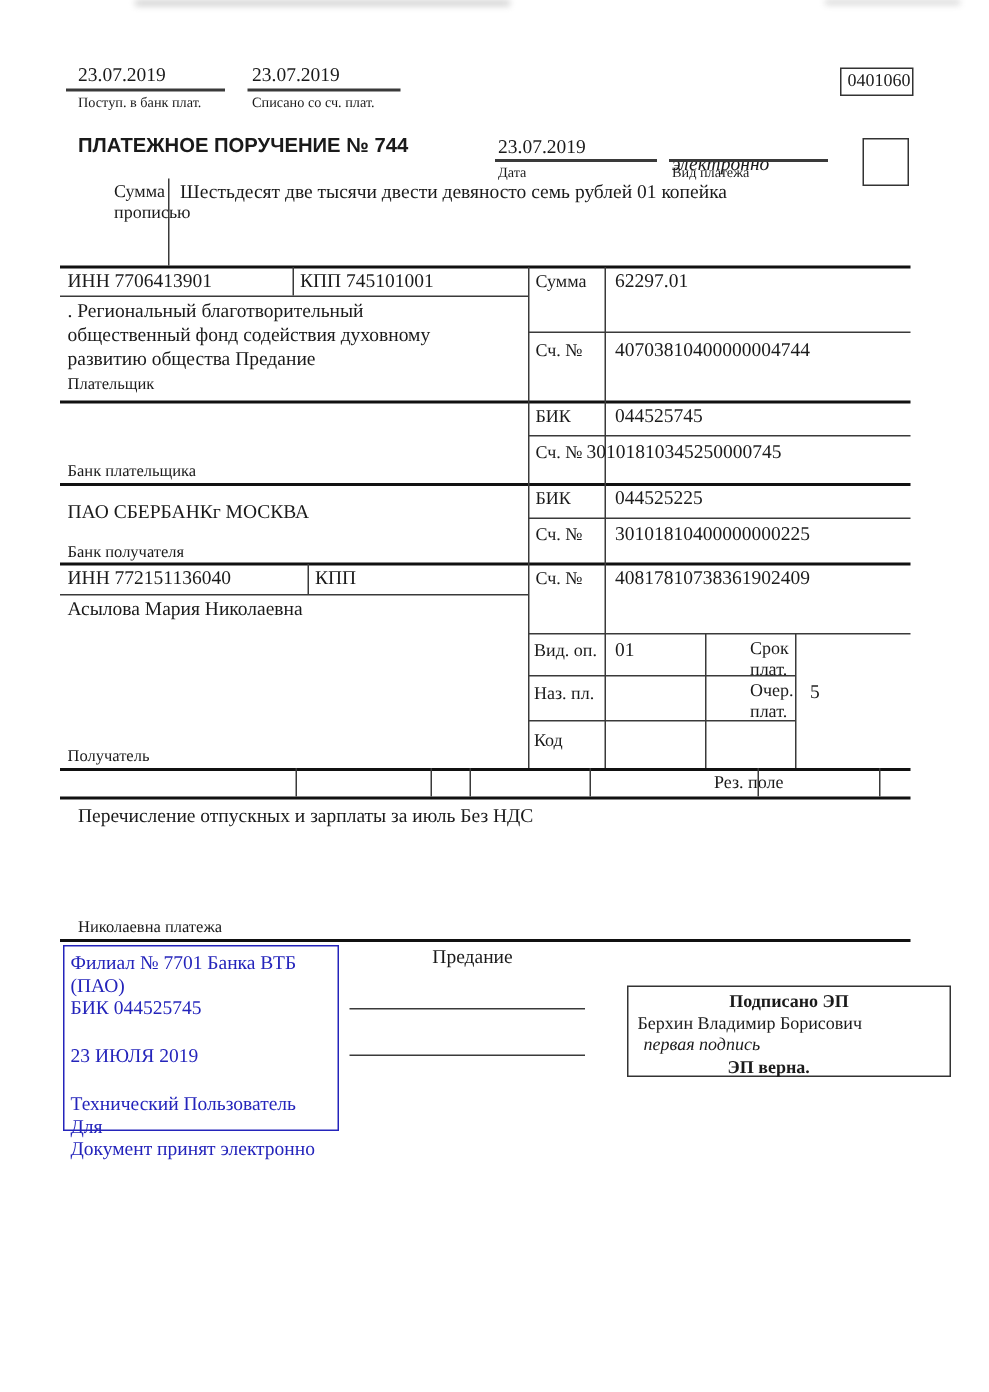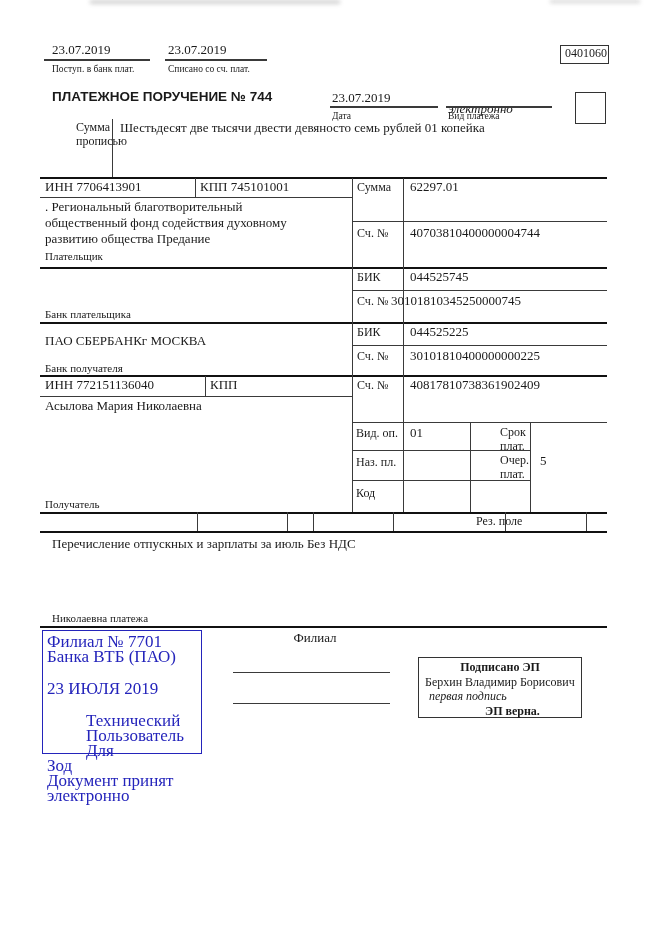--- a/index.html
+++ b/index.html
@@ -8,24 +8,24 @@
   .t{position:absolute;white-space:nowrap;font-size:13px;line-height:1.15;}
   .sm{font-size:9.5px;}
   .lbl{font-size:12px;}
   .wrap{white-space:normal;margin-left:24px;}
   .bold{font-weight:bold;}
   .hl{position:absolute;height:1px;background:#3a3a3a;}
   .hl2{position:absolute;height:2px;background:#111;}
   .vl{position:absolute;width:1px;background:#3a3a3a;}
   .box{position:absolute;border:1.5px solid #333;background:#fff;}
   .title{font-family:"Liberation Sans",sans-serif;font-weight:bold;font-size:13.5px;}
-  .stamp{position:absolute;left:42px;top:630px;width:160px;height:124px;
-         border:1.5px solid #2424bb;color:#2424bb;font-size:17px;line-height:15px;
+  .stamp{position:absolute;left:42px;top:630px;width:184px;height:124px;
+         border:1.5px solid #2424bb;color:#2424bb;font-size:13px;line-height:15px;
          padding:3px 4px;box-sizing:border-box;}
-  .esign{position:absolute;left:418px;top:657px;width:164px;height:61px;
+  .esign{position:absolute;left:418px;top:657px;width:216px;height:61px;
          border:1px solid #333;font-size:12px;line-height:14.5px;padding:2px 6px;
          box-sizing:border-box;}
   .smudge{position:absolute;background:#9a9a9a;filter:blur(2px);opacity:.45;}
 </style>
 </head>
 <body>
 
 <div id="page">
 
   <div class="smudge" style="left:90px;top:0;width:250px;height:4px;"></div>
@@ -122,30 +122,30 @@
   <div class="t lbl wrap" style="left:476px;top:454px;width:42px;">Очер. плат.</div>
   <div class="t" style="left:540px;top:454px;">5</div>
   <div class="t lbl" style="left:356px;top:487px;">Код</div>
   <div class="t lbl" style="left:476px;top:487px;margin-top:28px;">Рез. поле</div>
   <div class="t sm" style="left:45px;top:498px;font-size:11px;">Получатель</div>
 
   <div class="t" style="left:52px;top:537px;">Перечисление отпускных и зарплаты за июль Без НДС</div>
   <div class="t sm" style="left:52px;top:612px;font-size:11px;">Николаевна платежа</div>
   <div class="hl2" style="left:40px;top:626px;width:567px;"></div>
 
-  <div class="t" style="left:240px;top:631px;width:150px;text-align:center;">Филиал</div>
+  <div class="t" style="left:240px;top:631px;width:150px;text-align:center;">Предание</div>
 
   <div class="hl" style="left:233px;top:672px;width:157px;"></div>
   <div class="hl" style="left:233px;top:703px;width:157px;"></div>
 
   <div class="stamp">
     <div>Филиал № 7701 Банка ВТБ (ПАО)</div>
+    <div>БИК 044525745</div>
     <div style="margin-top:17px;">23 ИЮЛЯ 2019</div>
-    <div style="margin-top:17px;margin-left:39px;">Технический Пользователь Для</div>
-    <div>Зод</div>
+    <div style="margin-top:17px;">Технический Пользователь Для</div>
     <div>Документ принят электронно</div>
   </div>
 
   <div class="esign">
     <div class="bold" style="text-align:center;">Подписано ЭП</div>
     <div>Берхин Владимир Борисович</div>
     <div style="font-style:italic;padding-left:4px;">первая подпись</div>
     <div class="bold" style="padding-left:60px;">ЭП верна.</div>
   </div>
 

